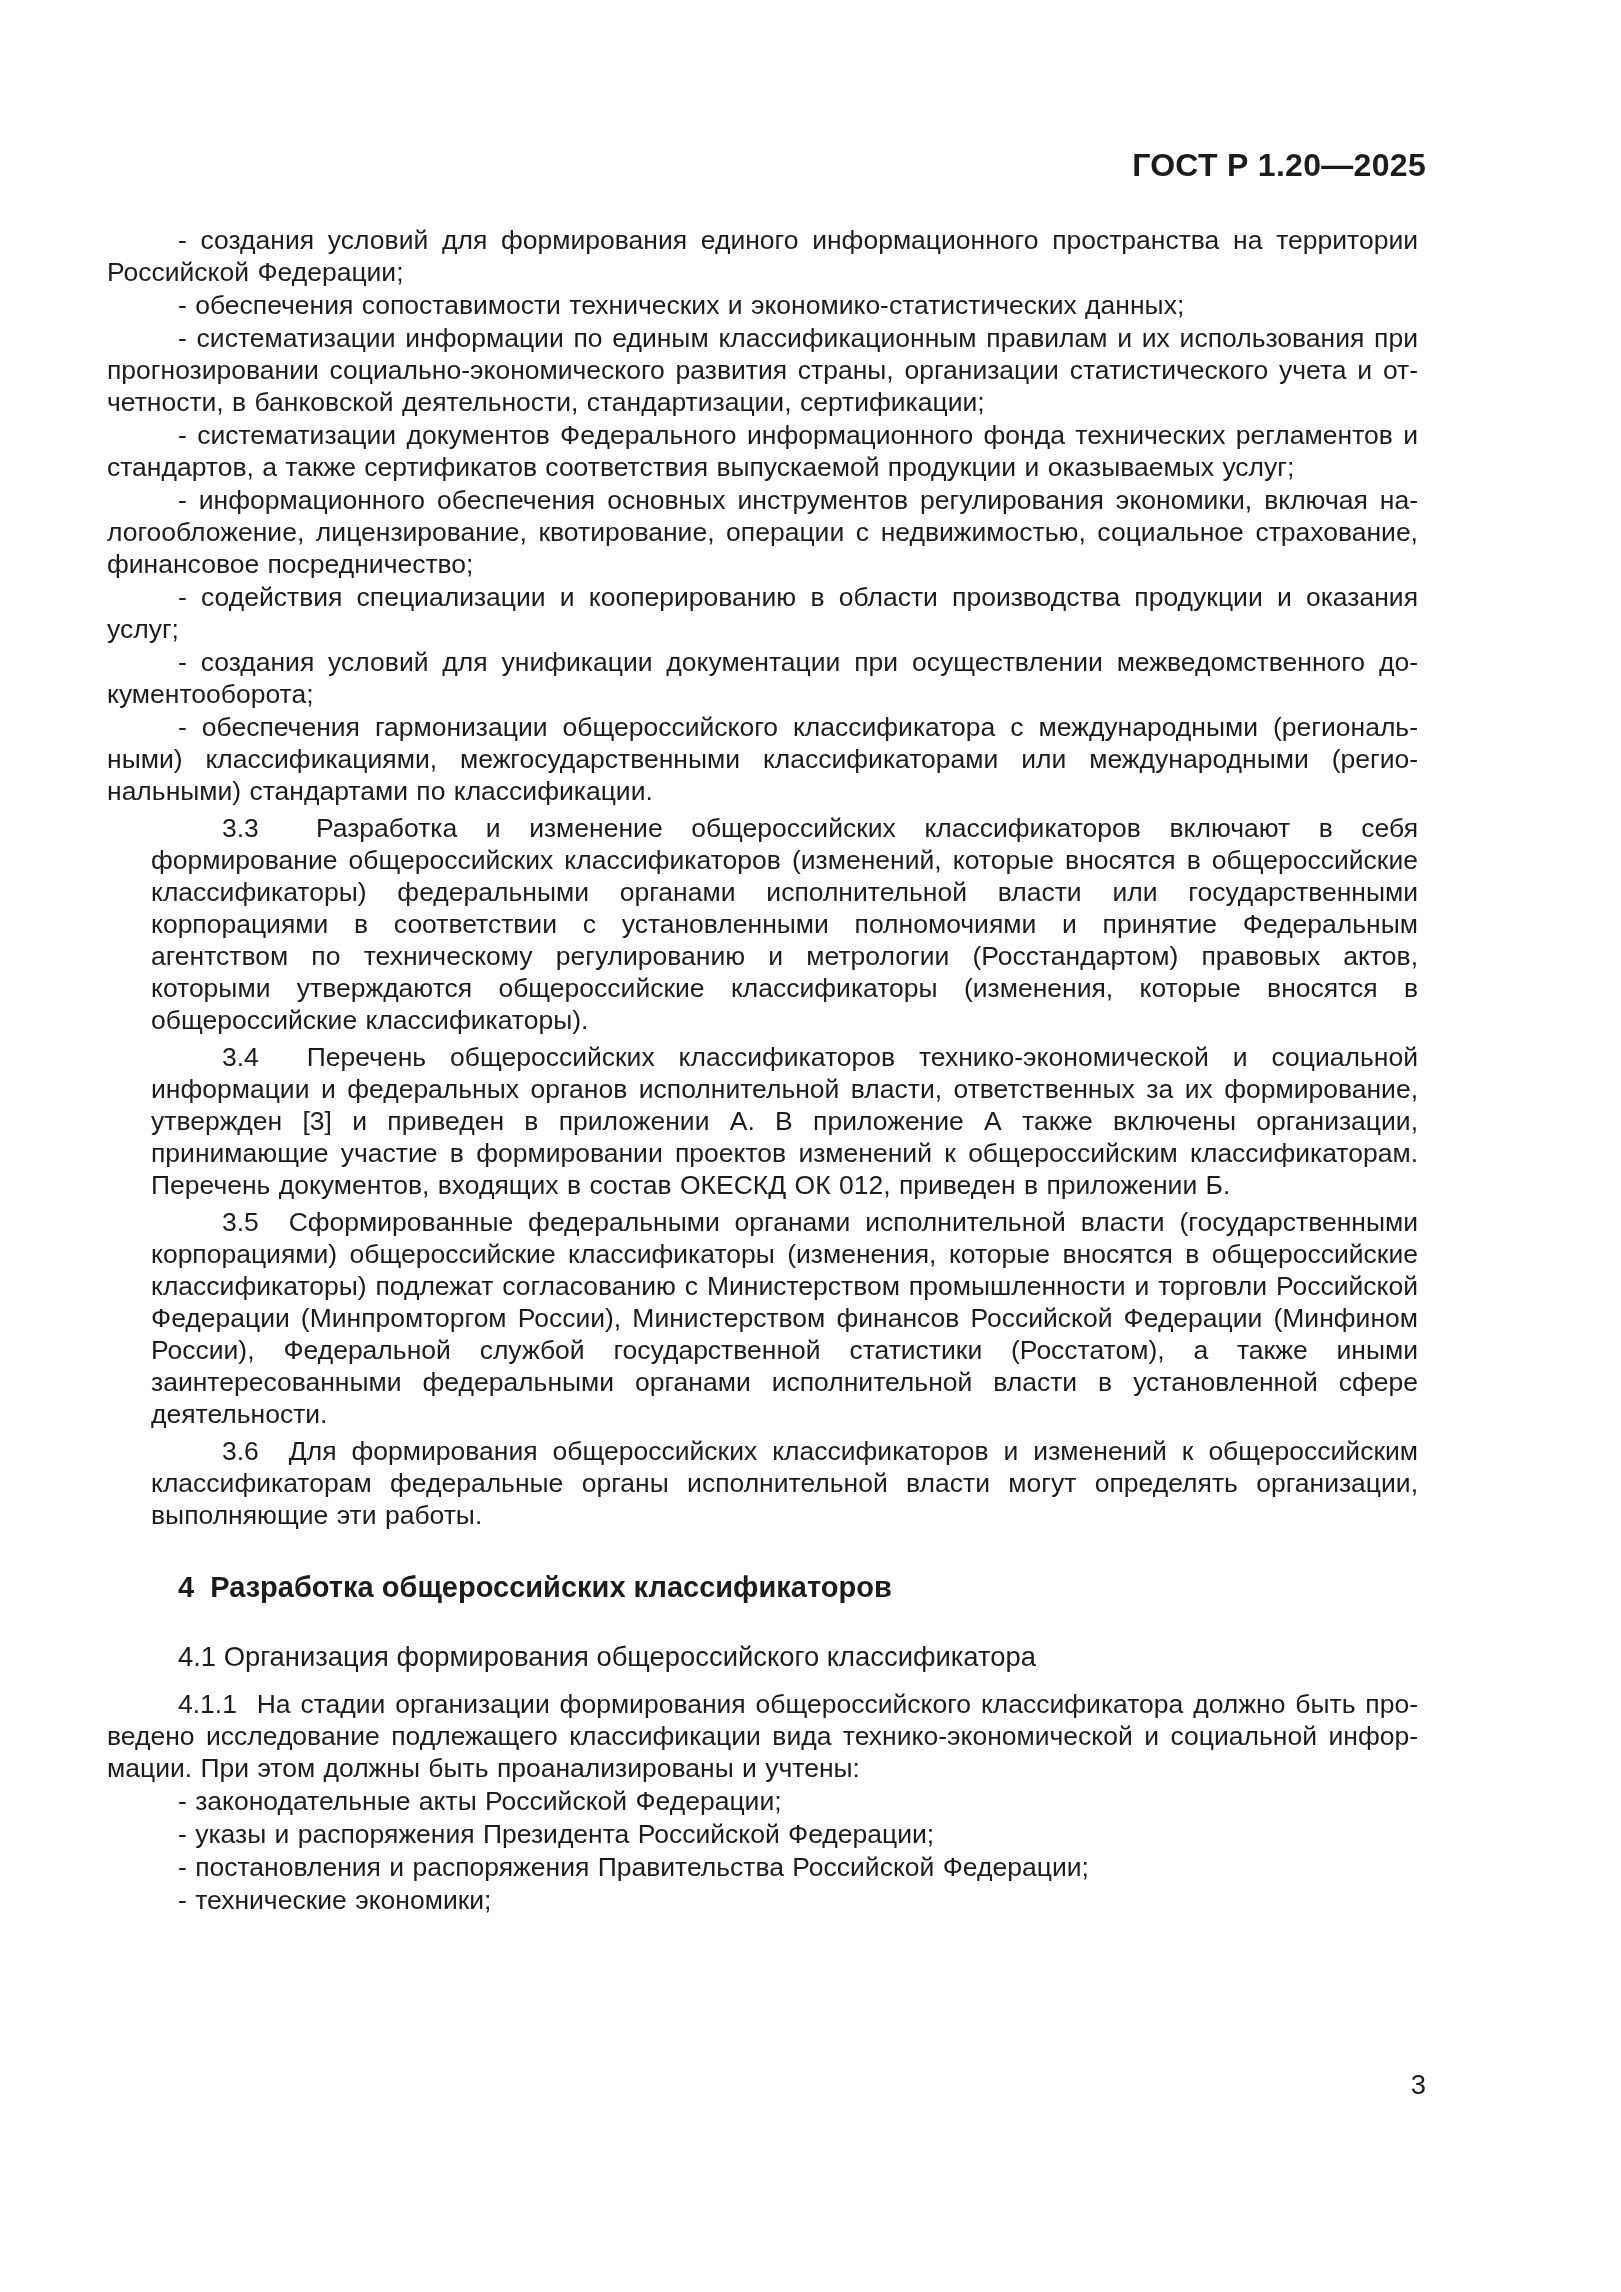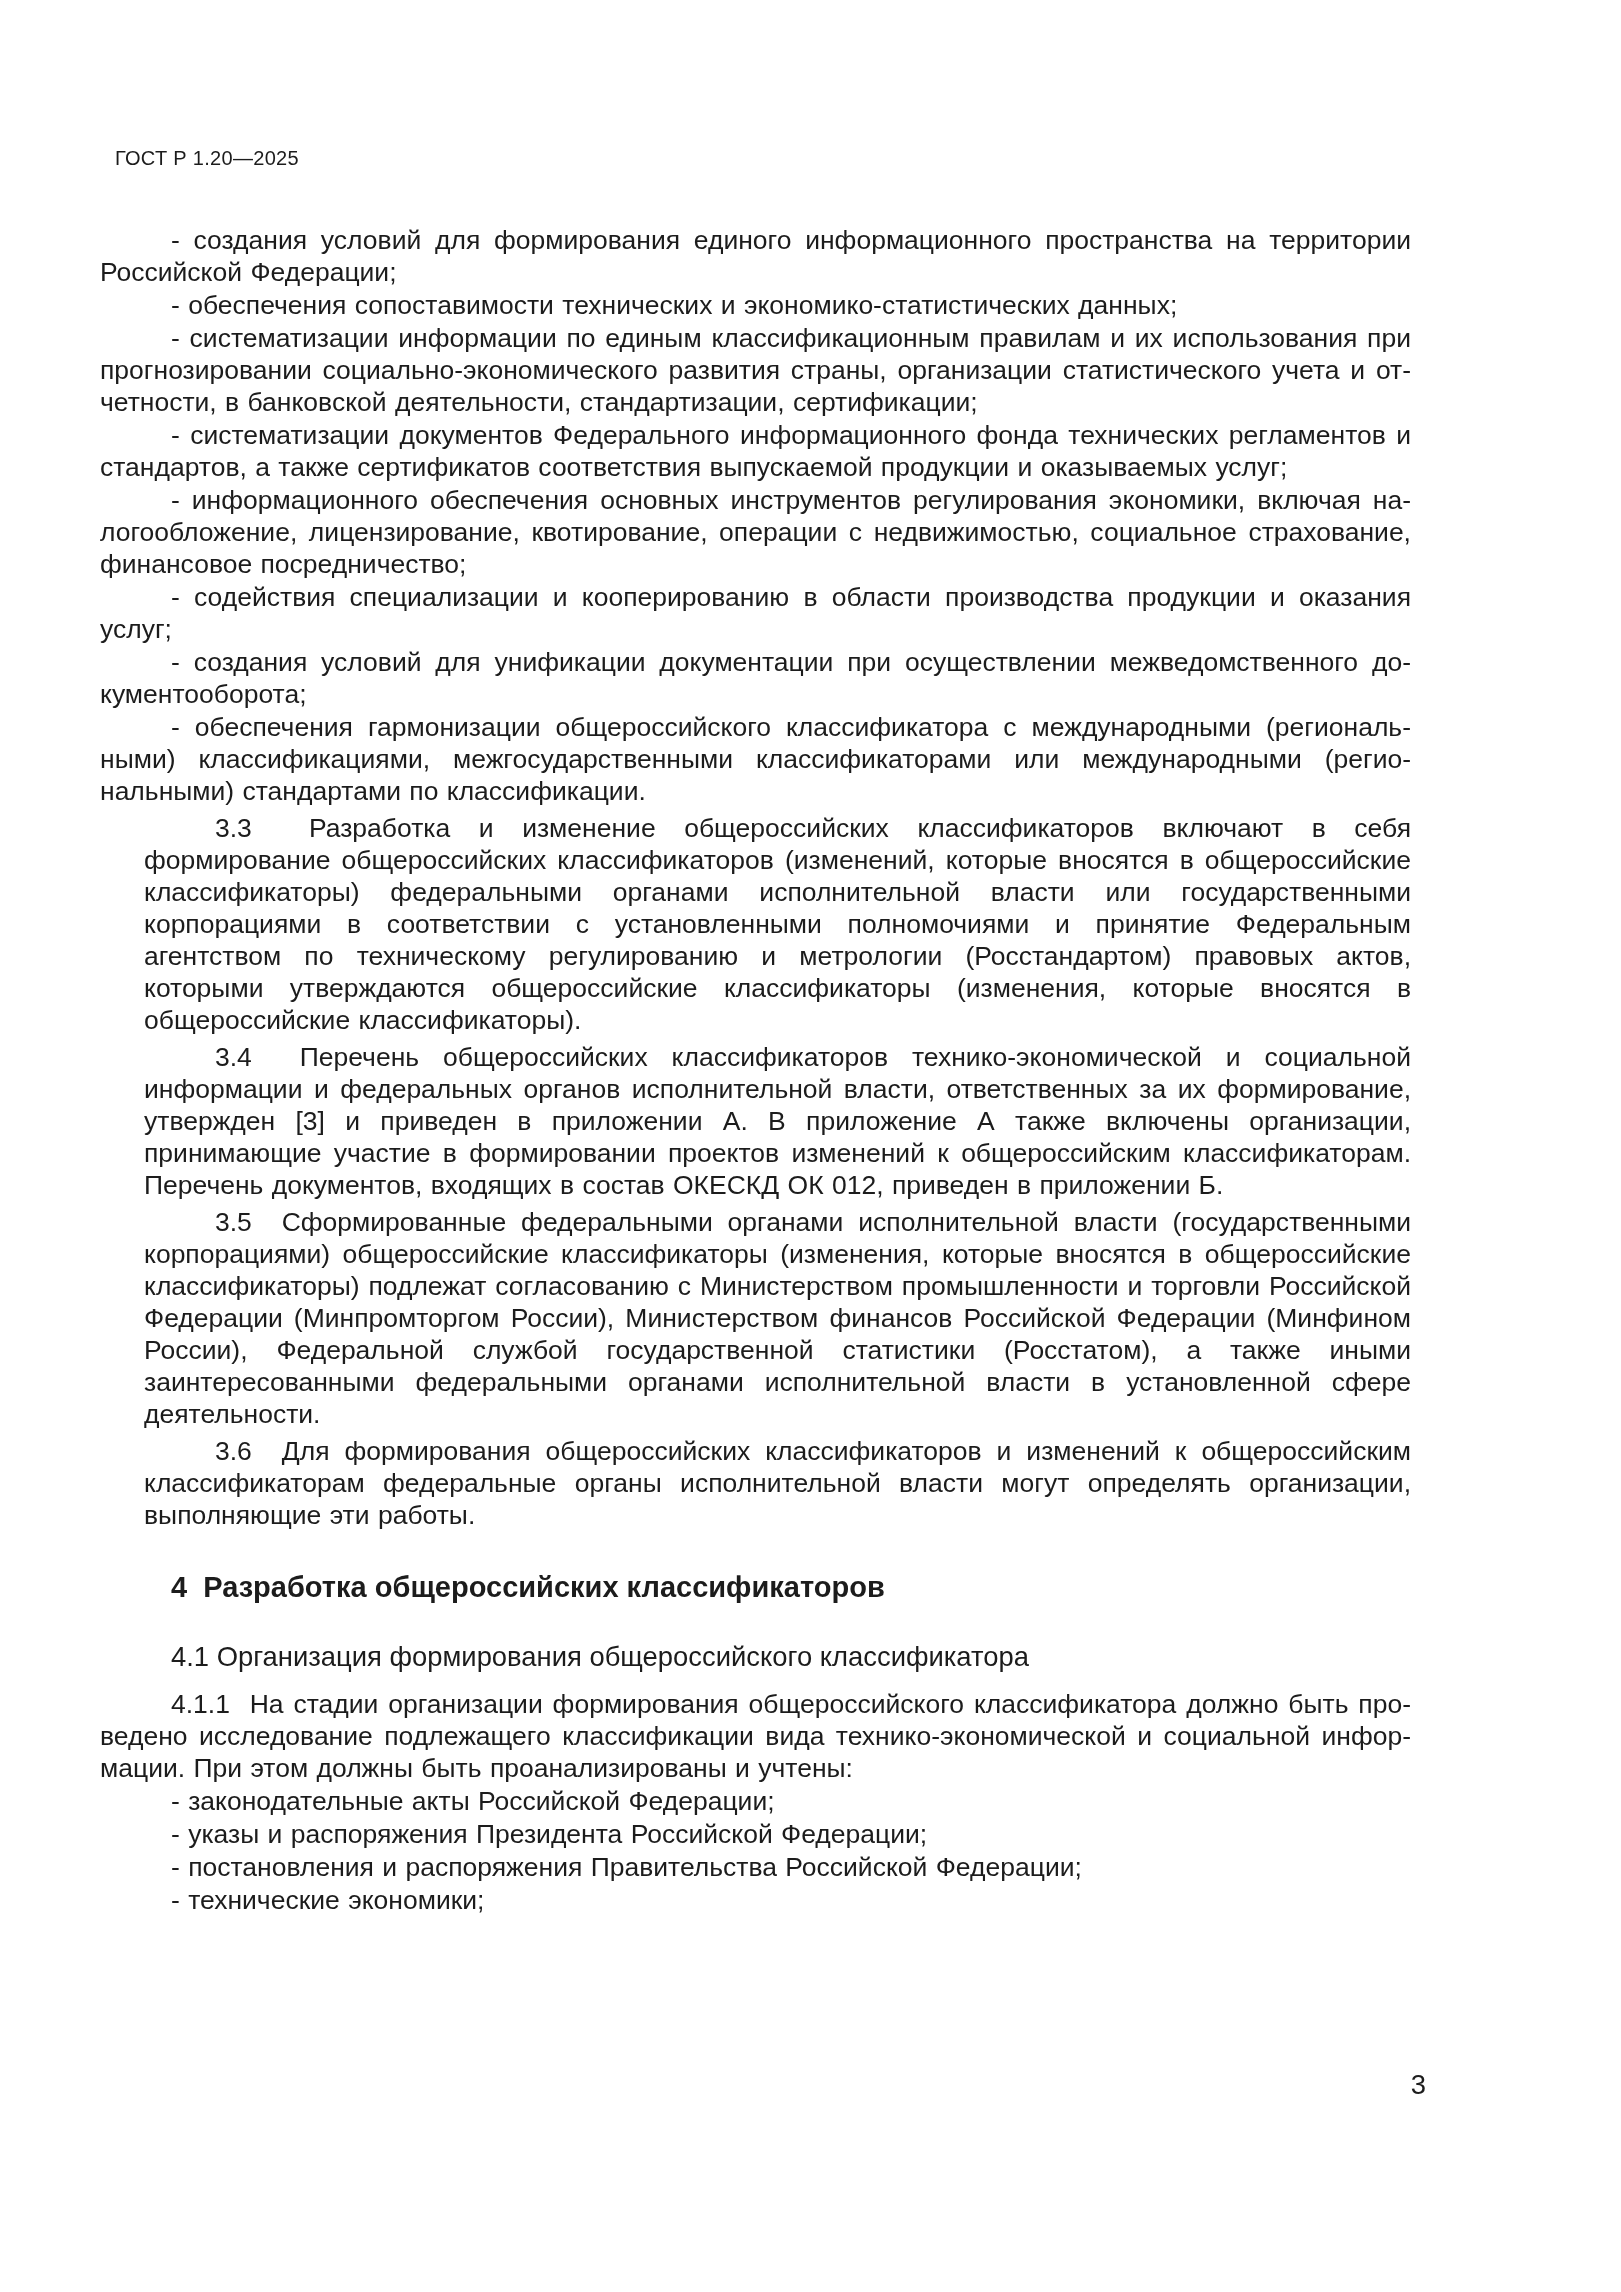--- a/index.html
+++ b/index.html
@@ -11,29 +11,30 @@
     background: #ffffff;
     color: #1c1c1c;
     font-family: "Liberation Sans", "DejaVu Sans", sans-serif;
     overflow: hidden;
   }
   .doc-header {
     position: absolute;
     top: 147px;
     left: 115px;
     width: 1311px;
-    font-size: 20px;
-    font-weight: 400;
+    text-align: right;
+    font-size: 32px;
+    font-weight: 700;
     letter-spacing: 0.3px;
     white-space: nowrap;
   }
   .content {
     position: absolute;
     top: 224px;
-    left: 100px;
+    left: 107px;
     width: 1311px;
   }
   .p {
     margin: 0;
     font-size: 26.5px;
     line-height: 32px;
     text-align: justify;
     text-indent: 71px;
     hyphens: manual;
     word-spacing: 1px;

